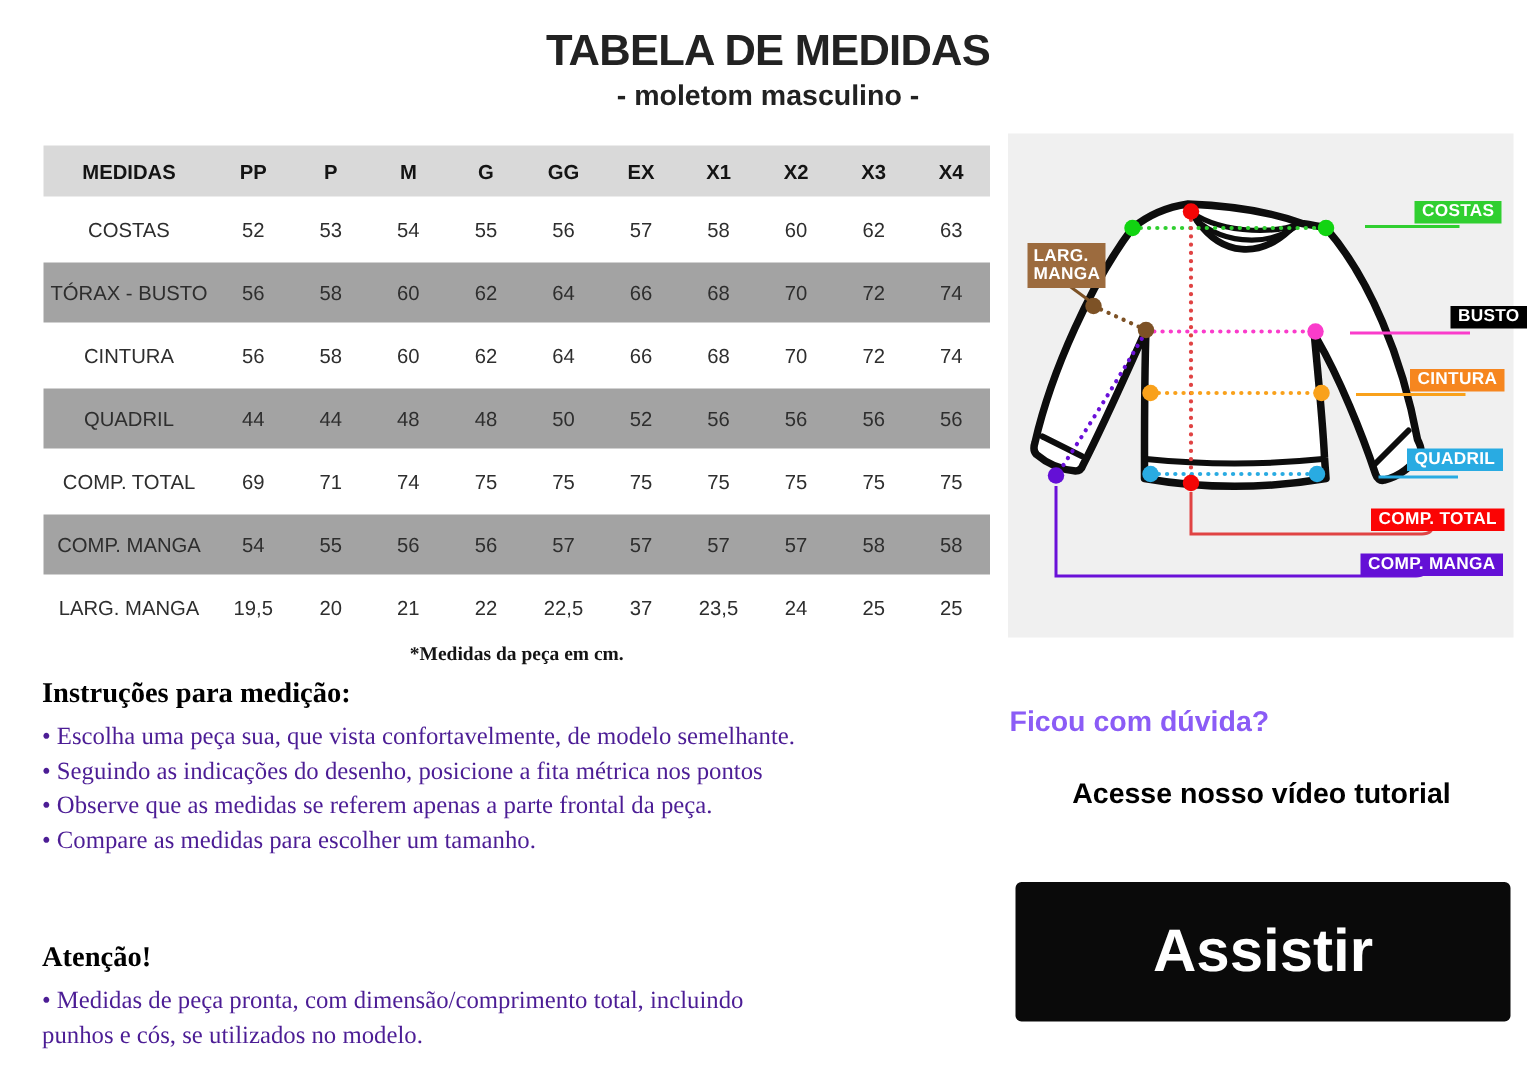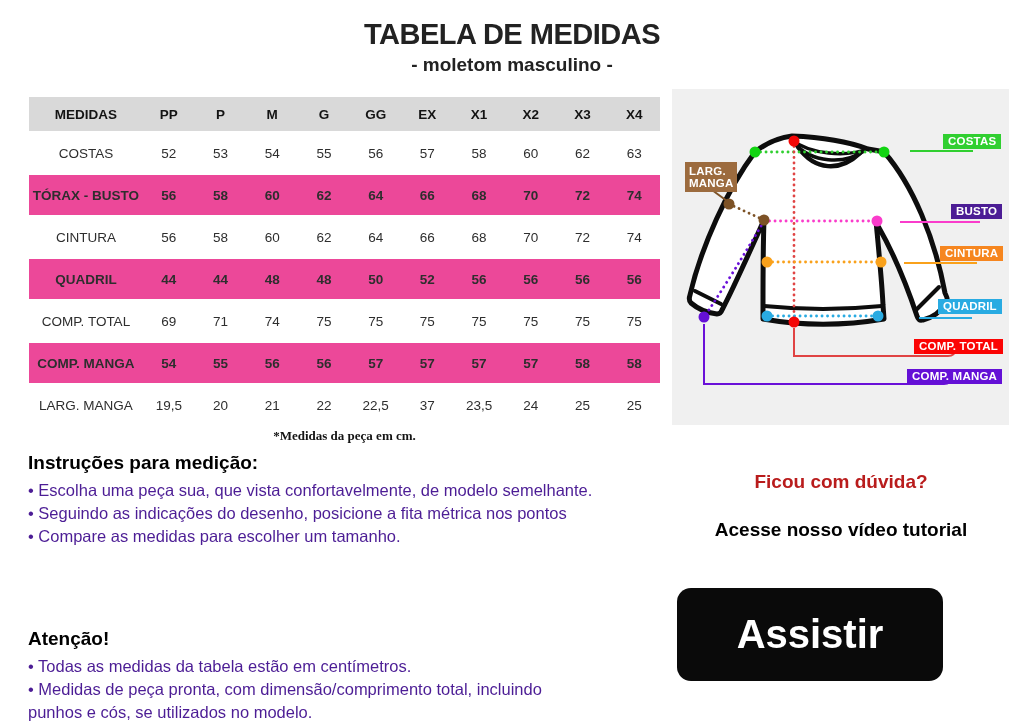--- a/index.html
+++ b/index.html
@@ -14,47 +14,47 @@
   .subtitle{left:0;right:0;top:54px;text-align:center;font-size:19px;font-weight:bold;color:#222;}
 
   
   .table{left:29px;top:97px;width:631px;}
   .trow{display:flex;height:40px;margin-bottom:2px;flex-direction:column;}
   .trow.head{height:34px;}
   .sw{width:28px;margin-right:5px;flex:none;}
   .tbody{flex:1;display:grid;grid-template-columns:114px repeat(10,1fr);align-items:center;}
   .tbody>div{text-align:center;font-size:13.5px;color:#2e2e2e;}
   .trow.head .tbody>div{font-weight:bold;color:#141414;}
-  .trow.alt .tbody{background:#ec4899;font-weight:bold;}
+  .trow.alt .tbody{background:#a3a3a3;}
   .footnote{left:29px;top:428px;width:631px;text-align:center;font-size:13px;font-weight:bold;color:#141414;font-family:Liberation Serif, serif;}
 
   
-  .textblock{left:28px;width:630px;}
+  .textblock{left:28px;width:630px;font-family:Liberation Serif, serif;}
   .textblock h3{margin:0 0 5px 0;font-size:19px;color:#000;}
   .textblock .line{font-size:16.5px;line-height:23px;color:#4c1d95;}
 
   
   .panel{left:672px;top:89px;width:337px;height:336px;background:#f0f0f0;}
   .panel svg{position:absolute;left:0;top:0;}
   .tag{position:absolute;color:#fff;font-size:11.5px;font-weight:bold;padding:1px 5px 2px 5px;white-space:nowrap;letter-spacing:.2px;}
   .tag.multiline{white-space:normal;width:44px;line-height:12px;padding:3px 4px;}
 
   .outline{fill:#ffffff;stroke:#0d0d0d;stroke-width:5;stroke-linejoin:round;stroke-linecap:round;}
   .rib{fill:none;stroke:#0d0d0d;stroke-linecap:round;}
   .meas{fill:none;stroke-width:2.8;stroke-dasharray:0.1 5.4;stroke-linecap:round;}
   .call{fill:none;stroke-width:2;}
   .ln-green{stroke:#30cf30}.ln-magenta{stroke:#fa3ccb}.ln-orange{stroke:#f9a11b}
   .ln-blue{stroke:#29abe2}.ln-red{stroke:#e04343}.ln-purple{stroke:#6a10d8}.ln-brown{stroke:#7d5226}
   .dot-green{fill:#12d412}.dot-magenta{fill:#fa3ccb}.dot-orange{fill:#f9a11b}
   .dot-blue{fill:#29abe2}.dot-red{fill:#f40606}.dot-purple{fill:#6410d6}.dot-brown{fill:#7d5226}
 
   
-  .doubt{left:673px;top:471px;width:336px;text-align:center;font-size:19px;font-weight:bold;color:#b91c1c;}
+  .doubt{left:673px;top:471px;width:336px;font-size:19px;font-weight:bold;color:#8b5cf6;}
   .tutorial{left:673px;top:518px;width:336px;text-align:center;font-size:19px;font-weight:bold;line-height:23px;color:#000;}
-  .watch-btn{left:677px;top:588px;width:266px;height:93px;background:#0a0a0a;border-radius:14px;
+  .watch-btn{left:677px;top:588px;width:330px;height:93px;background:#0a0a0a;border-radius:4px;
     display:flex;align-items:center;justify-content:center;color:#fff;font-size:40px;font-weight:bold;
     border:none;cursor:pointer;font-family:"Liberation Sans",sans-serif;}
 </style>
 </head>
 <body>
 
 <div class="abs title">TABELA DE MEDIDAS</div>
 <div class="abs subtitle">- moletom masculino -</div>
 
 <div class="abs table">
@@ -194,26 +194,26 @@
     </div>
   </div>
 </div>
 
 <div class="abs footnote">*Medidas da peça em cm.</div>
 
 <div class="abs textblock" style="top:452px;">
   <h3>Instruções para medição:</h3>
   <div class="line">• Escolha uma peça sua, que vista confortavelmente, de modelo semelhante.</div>
   <div class="line">• Seguindo as indicações do desenho, posicione a fita métrica nos pontos</div>
+  <div class="line">• Observe que as medidas se referem apenas a parte frontal da peça.</div>
   <div class="line">• Compare as medidas para escolher um tamanho.</div>
 </div>
 
 <div class="abs textblock" style="top:628px;">
   <h3>Atenção!</h3>
-  <div class="line">• Todas as medidas da tabela estão em centímetros.</div>
   <div class="line">• Medidas de peça pronta, com dimensão/comprimento total, incluindo</div>
   <div class="line">punhos e cós, se utilizados no modelo.</div>
 </div>
 
 <div class="abs panel">
   <svg width="337" height="336" viewBox="0 0 337 336">
 
     <path class="outline" d="M 83 63 C 94 54 106 49 120 47 C 145 48 172 51 196 60 C 203 61 208 62 212 63 C 241 96 263 150 273 204 C 275 208 276 211 275 213 C 268 224 259 229 251 231 C 248 232 246 230 245 227 C 236 200 221 163 206 137 L 204 132 C 207 164 210 194 211 216 L 212 230 C 171 237 131 237 91 230 L 91 216 C 91 188 91 160 92 131 C 78 162 63 196 50 221 C 49 224 47 225 45 225 C 35 224 26 220 19 214 C 17 212 17 209 18 206 C 29 158 56 99 83 63 Z"></path>
 
     <path class="rib" stroke-width="3.5" d="M 119 50 C 138 66 175 68 195 60"></path>
@@ -251,21 +251,21 @@
       <circle class="dot-orange" cx="95" cy="173" r="5.5"></circle>
         <circle class="dot-orange" cx="209" cy="173" r="5.5"></circle>
       <circle class="dot-blue" cx="95" cy="227" r="5.5"></circle>
         <circle class="dot-blue" cx="206" cy="227" r="5.5"></circle>
       <circle class="dot-purple" cx="32" cy="228" r="5.5"></circle>
     </g>
   </svg>
 
   <div class="tag multiline" style="left: 13px; top: 73px; background: rgb(156, 107, 62);">LARG. MANGA</div>
   <div class="tag" style="left: 271px; top: 45px; background: rgb(48, 207, 48);">COSTAS</div>
-  <div class="tag" style="left: 279px; top: 115px; background: #4c1d95;">BUSTO</div>
+  <div class="tag" style="left: 295px; top: 115px; background: #000000;">BUSTO</div>
   <div class="tag" style="left: 268px; top: 157px; background: rgb(246, 134, 31);">CINTURA</div>
   <div class="tag" style="left: 266px; top: 210px; background: rgb(41, 171, 226);">QUADRIL</div>
   <div class="tag" style="left: 242px; top: 250px; background: rgb(251, 4, 4);">COMP. TOTAL</div>
   <div class="tag" style="left: 235px; top: 280px; background: rgb(100, 16, 214);">COMP. MANGA</div>
 </div>
 
 <div class="abs doubt">Ficou com dúvida?</div>
 <div class="abs tutorial">
   <div>Acesse nosso vídeo tutorial</div>
 </div>

